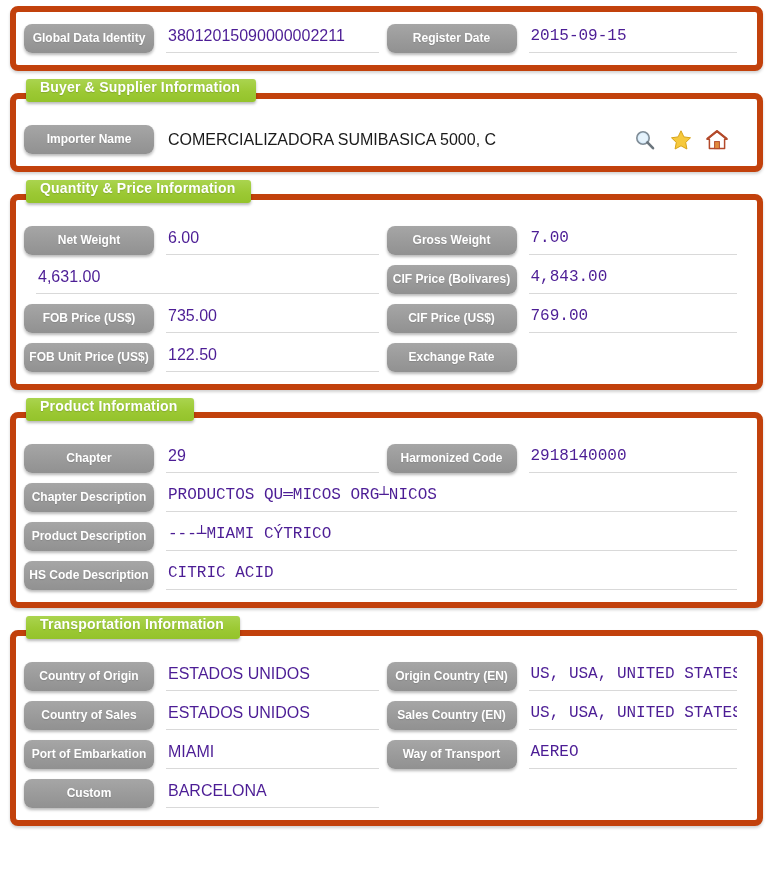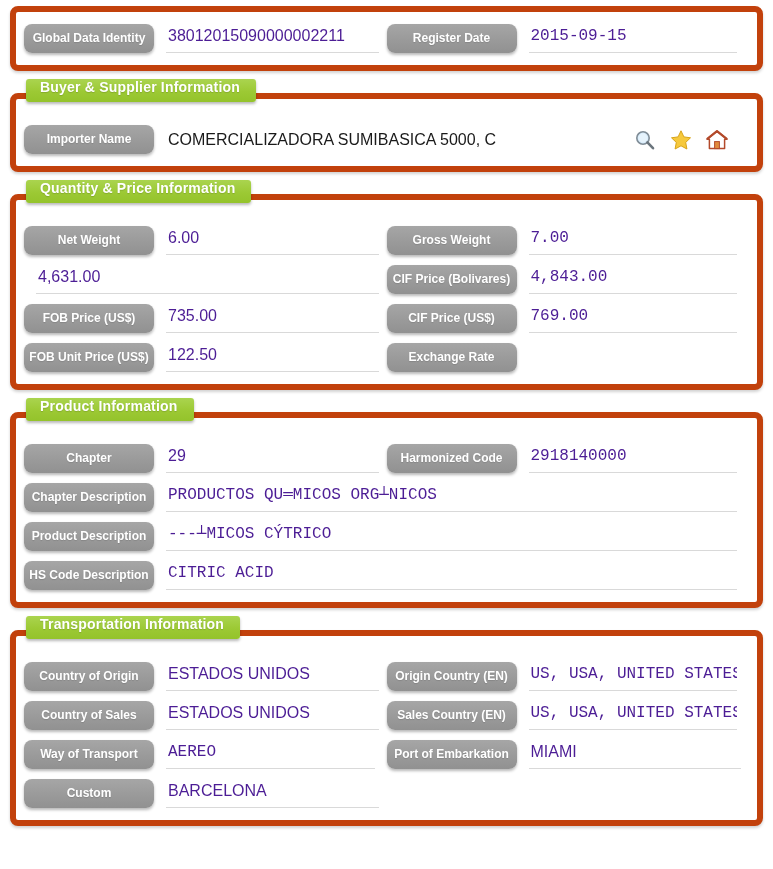--- a/index.html
+++ b/index.html
@@ -253,21 +253,21 @@
     <div class="row">
       <div class="field full">
         <div class="lbl">Chapter Description</div>
         <div class="val wide">PRODUCTOS QU═MICOS ORG┴NICOS</div>
       </div>
     </div>
 
     <div class="row">
       <div class="field full">
         <div class="lbl">Product Description</div>
-        <div class="val wide">---┴MICOS CÝTRICO</div>
+        <div class="val wide">---┴MIAMI CÝTRICO</div>
       </div>
     </div>
 
     <div class="row">
       <div class="field full">
         <div class="lbl">HS Code Description</div>
         <div class="val wide">CITRIC ACID</div>
       </div>
     </div>
   </div>
@@ -292,27 +292,27 @@
         <div class="val">ESTADOS UNIDOS</div>
       </div>
       <div class="field half">
         <div class="lbl">Sales Country (EN)</div>
         <div class="val wide">US, USA, UNITED STATES</div>
       </div>
     </div>
 
     <div class="row">
       <div class="field half">
+        <div class="lbl">Port of Embarkation</div>
+        <div class="val">MIAMI</div>
+      </div>
+      <div class="field half">
         <div class="lbl">Way of Transport</div>
         <div class="val wide">AEREO</div>
       </div>
-      <div class="field half">
-        <div class="lbl">Port of Embarkation</div>
-        <div class="val">MIAMI</div>
-      </div>
     </div>
 
     <div class="row">
       <div class="field half">
         <div class="lbl">Custom</div>
         <div class="val">BARCELONA</div>
       </div>
       <div class="field half"></div>
     </div>
   </div>

